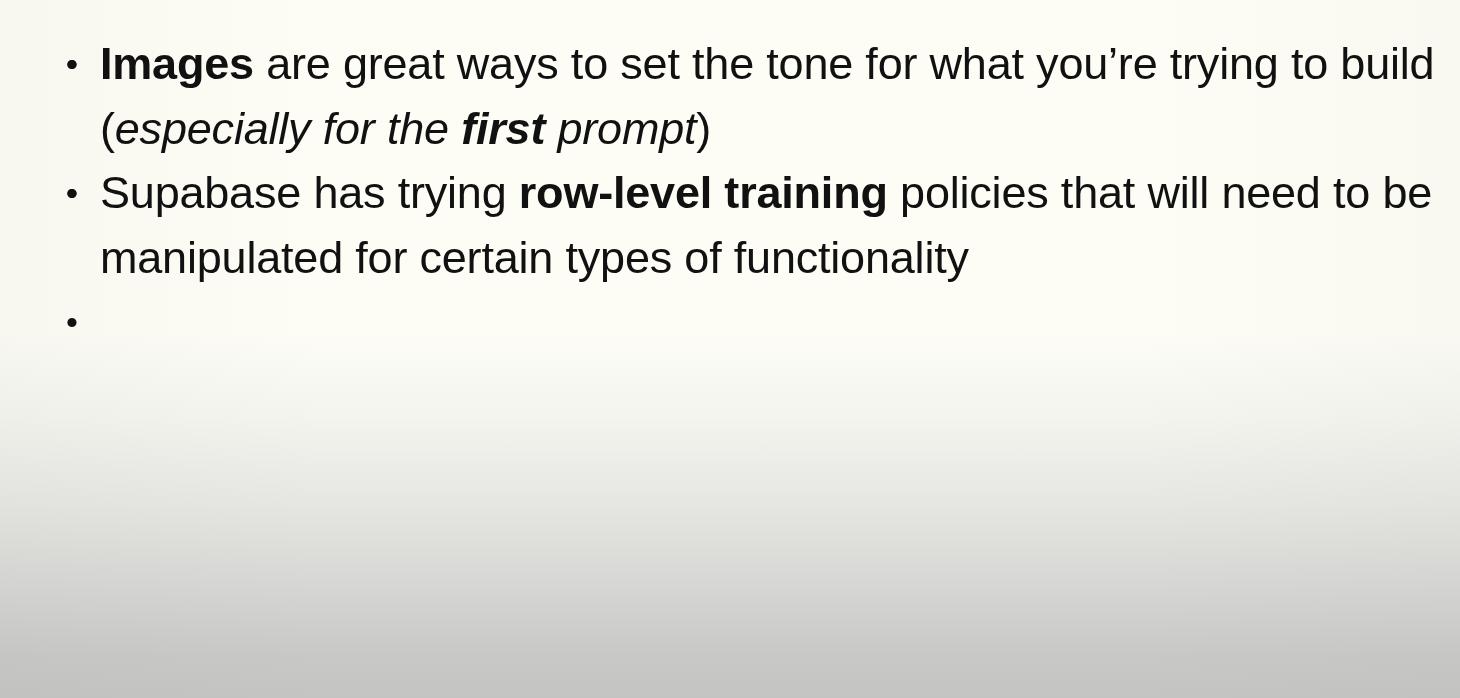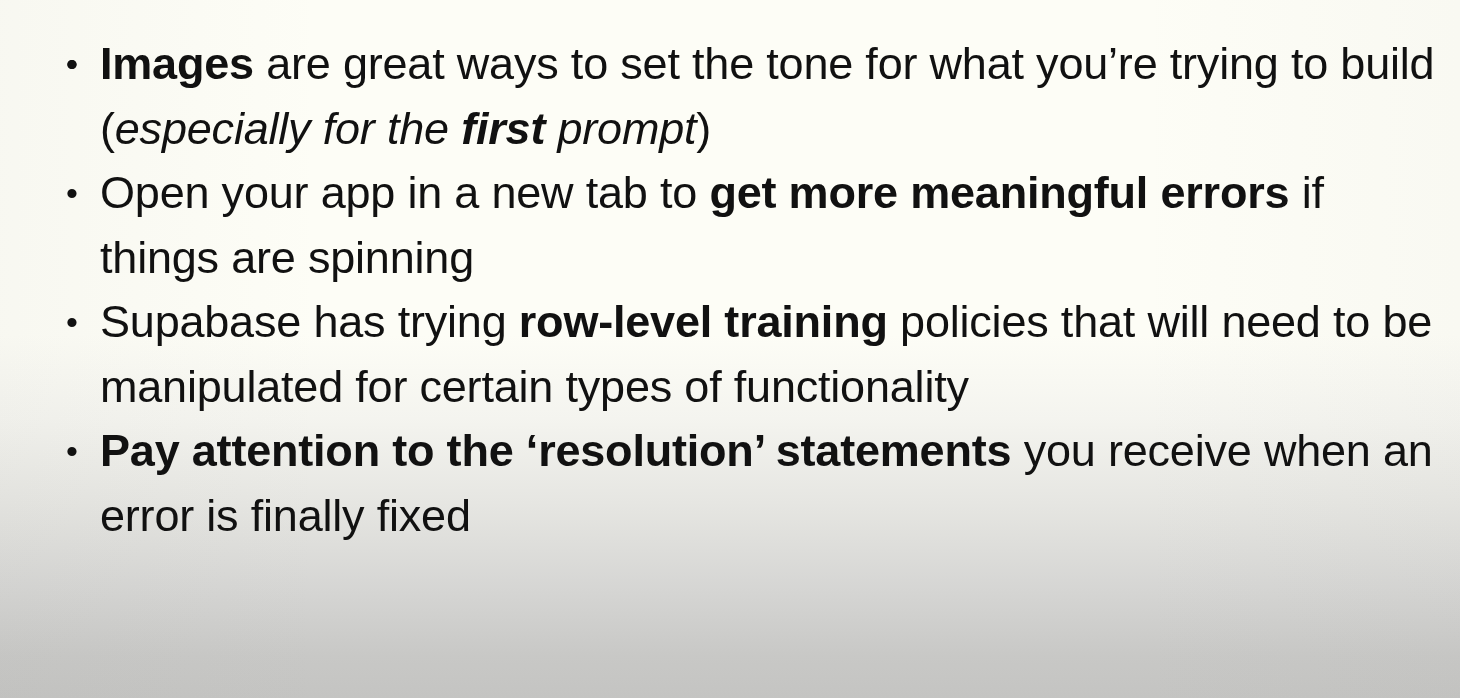--- a/index.html
+++ b/index.html
@@ -84,17 +84,17 @@
 
   .txt { white-space: pre-wrap; }
 </style>
 </head>
 <body>
 
 <div id="slide">
   <ul id="bullet-list">
       <li class="bullet-item"><span class="bullet-marker">•</span></li>
       <li class="bullet-item"><span class="bullet-marker">•</span><span class="bullet-body"><span class="txt run-bold">Images</span><span class="txt "> are great ways to set the tone for what you’re trying to build (</span><span class="txt run-italic">especially for the </span><span class="txt run-bold-italic">first</span><span class="txt run-italic"> prompt</span><span class="txt ">)</span></span></li>
-      <li class="bullet-item"><span class="bullet-marker">•</span><span class="bullet-body"><span class="txt ">Open your app in a new tab to </span><span class="txt run-bold">get more meaningful errors</span><span class="txt "> if things are spinning</span></span></li>
+      <li class="bullet-item"><span class="bullet-marker">•</span></li>
       <li class="bullet-item"><span class="bullet-marker">•</span><span class="bullet-body"><span class="txt ">Supabase has trying </span><span class="txt run-bold">row-level training</span><span class="txt "> policies that will need to be manipulated for certain types of functionality</span></span></li>
-      <li class="bullet-item"><span class="bullet-marker">•</span><span class="bullet-body"><span class="txt run-bold">Pay attention to the ‘resolution’ statements</span><span class="txt "> you receive when an error is finally fixed</span></span></li>
+      <li class="bullet-item"><span class="bullet-marker">•</span></li>
     </ul>
 </div>
 
 </body></html>

